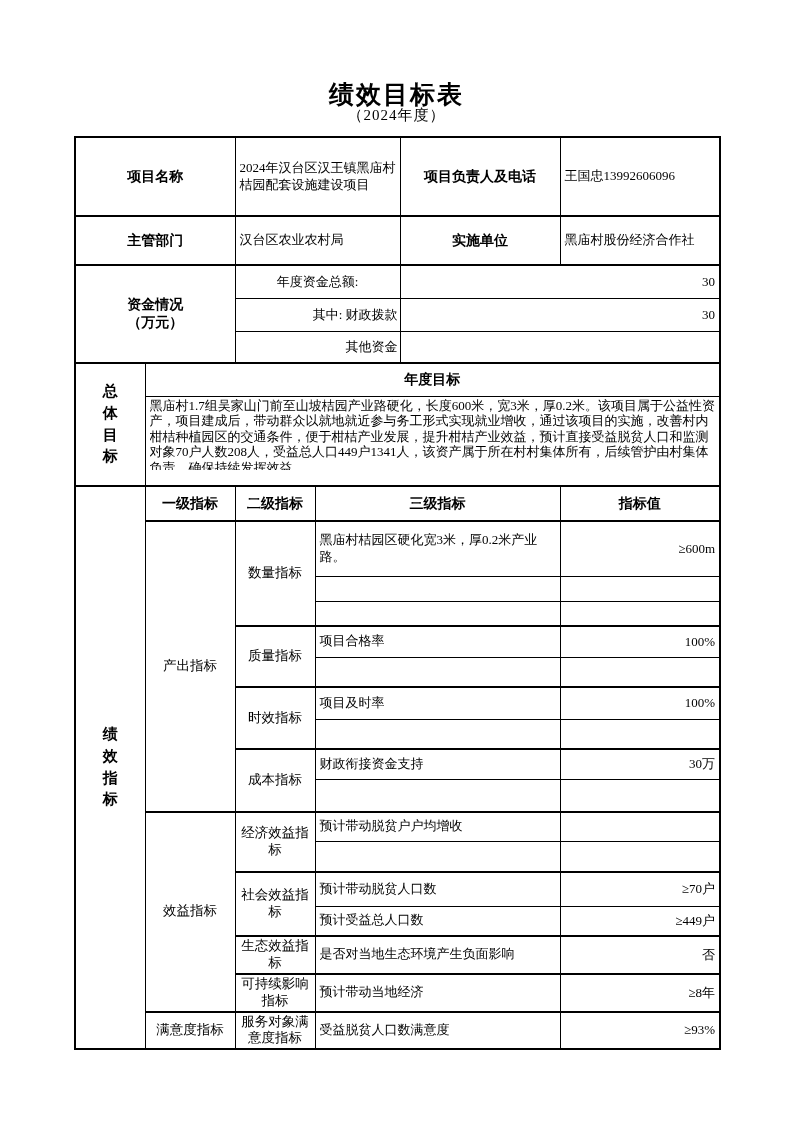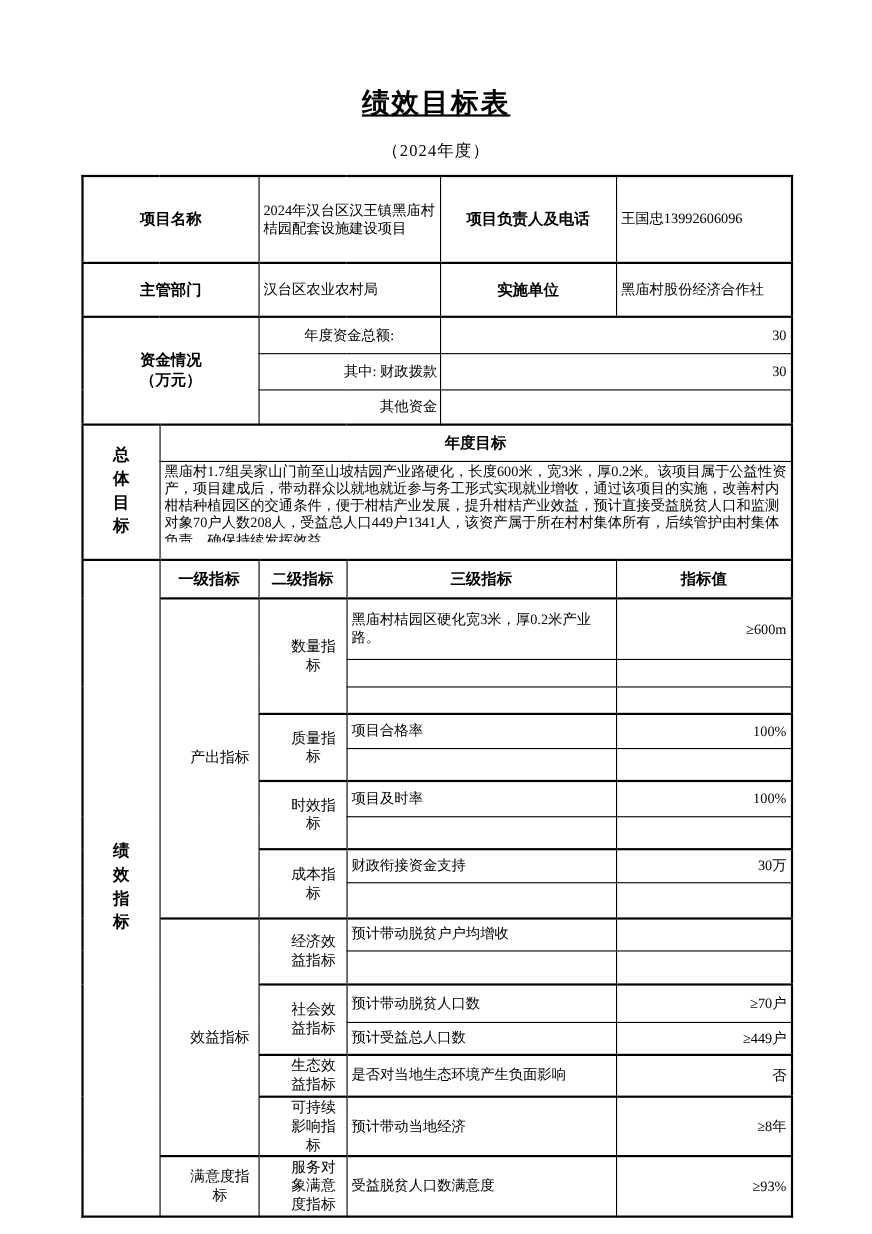--- a/index.html
+++ b/index.html
@@ -4,42 +4,42 @@
 <style>
   html, body { margin: 0; padding: 0; background: #ffffff; }
   body {
     width: 793px; height: 1122px;
     font-family: "Liberation Serif", "DejaVu Serif", serif;
     color: #000;
   }
   .page { width: 793px; height: 1122px; box-sizing: border-box; padding-top: 82px; }
   .title {
     text-align: center; font-size: 25px; font-weight: bold;
-    letter-spacing: 2px; line-height: 1; margin: 0; text-decoration: underline;
+    letter-spacing: 2px; line-height: 1; margin: 0;
   }
   .subtitle {
     text-align: center; font-size: 15px; line-height: 1;
-    margin-top: 24px; letter-spacing: 1px;
+    margin-top: 1px; letter-spacing: 1px;
   }
   table.main {
     border-collapse: collapse; table-layout: fixed;
     width: 645px; margin: 13px 0 0 74px;
     border: 2px solid #000;
   }
   td {
     border: 1px solid #000;
     padding: 1px 4px;
     font-size: 13px;
     vertical-align: middle;
     overflow: hidden;
     word-break: break-all;
   }
   tr.bt2 > td { border-top: 2px solid #000; }
   td.hdr { font-weight: bold; text-align: center; font-size: 14px; }
-  td.sub { text-align: center; font-size: 13.5px; line-height: 1.25; padding-left: 24px; }
+  td.sub { text-align: center; font-size: 13.5px; line-height: 1.25; }
   td.val { text-align: right; }
   td.name { text-align: left; line-height: 1.3; }
   td.right { text-align: right; padding-right: 2px; }
   td.left { text-align: center; }
   td.topalign { vertical-align: top; }
   .vlabel {
     width: 17px; margin: 16px auto; font-weight: bold; font-size: 15px;
     line-height: 1.45; text-align: center; word-break: break-all;
   }
   .goal-body {

